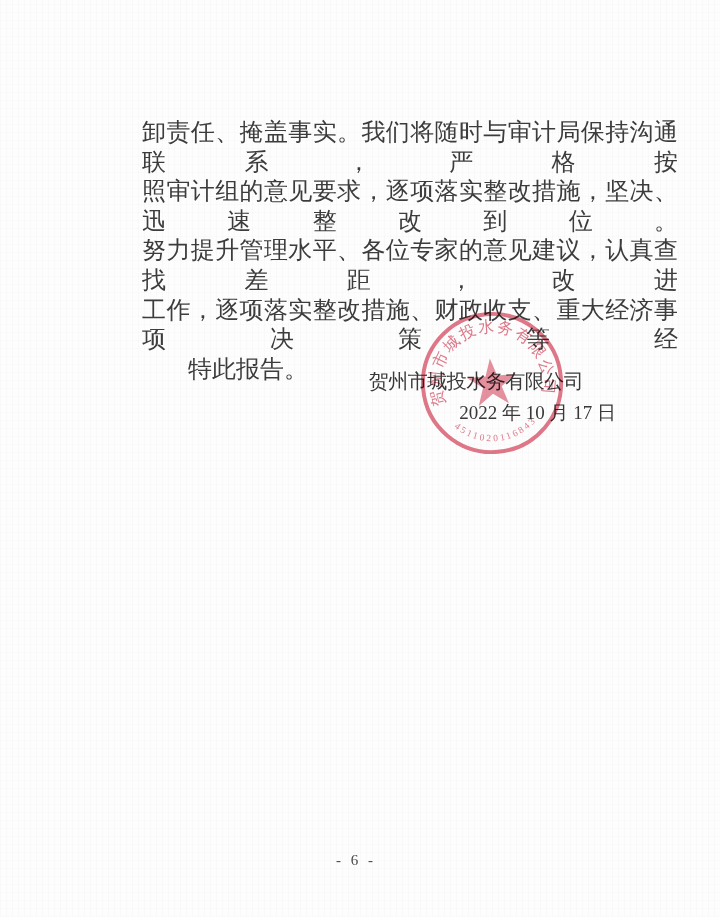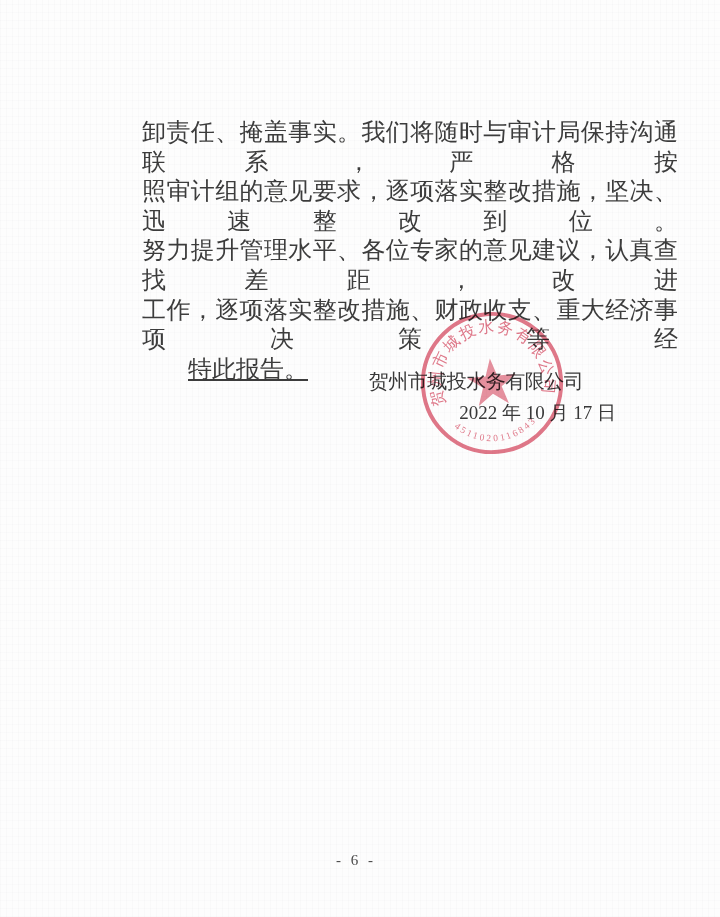--- a/index.html
+++ b/index.html
@@ -34,21 +34,21 @@
     width: 100%;
     white-space: nowrap;
   }
   .line.justified {
     white-space: normal;
     text-align: justify;
     text-align-last: justify;
     text-justify: inter-character;
   }
   .line.indent-head { text-indent: 18px; }
-  .line.indent-para { text-indent: 46px; text-decoration: underline; }
+  .line.indent-para { text-indent: 46px; }
   .signature-company {
     position: absolute;
     left: 368px;
     top: 368px;
     width: 216px;
     text-align: center;
     font-size: 20px;
     letter-spacing: -0.5px;
     color: #383838;
     white-space: nowrap;

